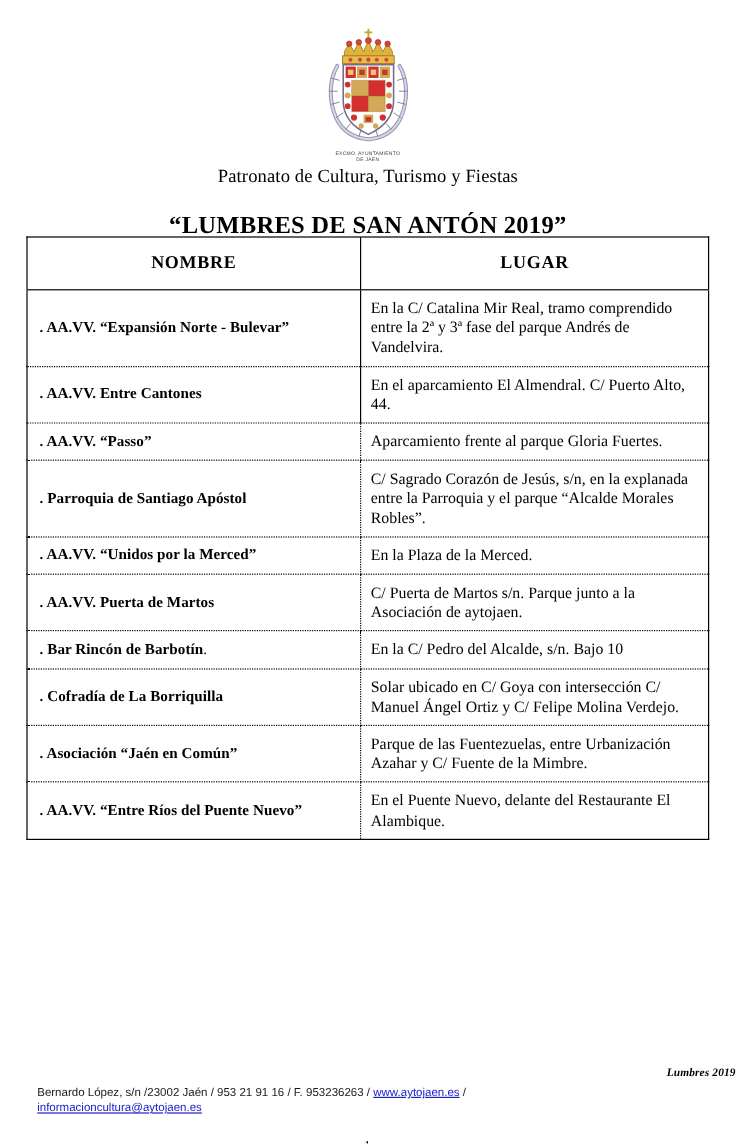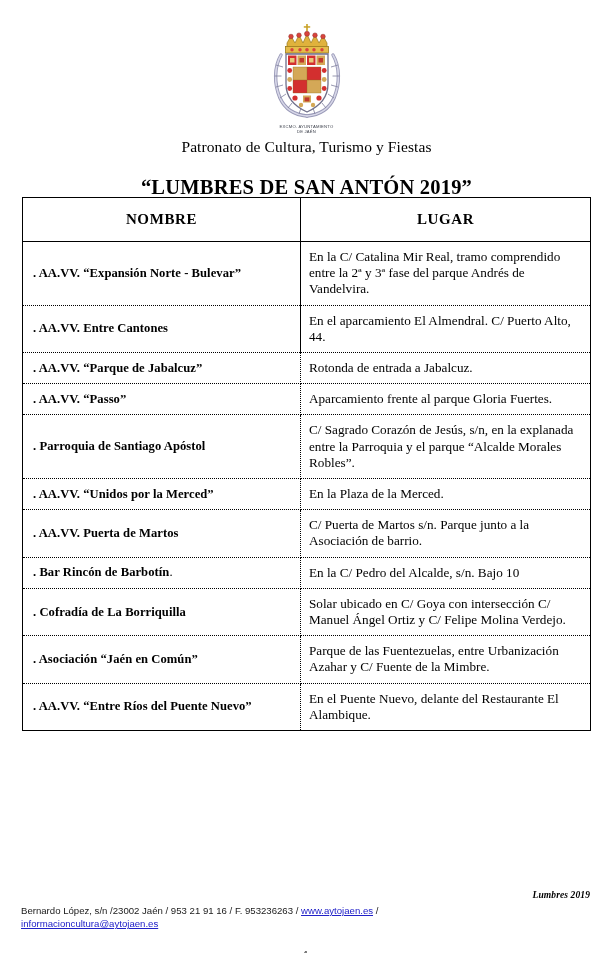--- a/index.html
+++ b/index.html
@@ -110,30 +110,29 @@
 
   
   .footer-zone {
     position: absolute;
     left: 0;
     top: 890px;
     width: 613px;
   }
   .foot-mark {
     text-align: right;
-    padding-right: 23px;
     font-family: "Liberation Serif", serif;
     font-weight: bold;
     font-style: italic;
     font-size: 9.5px;
     letter-spacing: 0.1px;
   }
   .foot-address {
     margin-top: 4px;
-    padding-left: 21px;
+    padding-left: 31px;
     padding-right: 30px;
     font-family: "Liberation Sans", sans-serif;
     font-size: 9.6px;
     line-height: 13.4px;
     color: #1a1a1a;
   }
   .foot-address a,
   .foot-link {
     color: #2020c8;
     text-decoration: underline;
@@ -291,38 +290,34 @@
     <tbody id="table-body">
         <tr>
           <td class="td-name">. AA.VV. “Expansión Norte - Bulevar”</td>
           <td class="td-place">En la C/ Catalina Mir Real, tramo comprendido entre la 2ª y 3ª fase del parque Andrés de Vandelvira.</td>
         </tr>
         <tr>
           <td class="td-name">. AA.VV. Entre Cantones</td>
           <td class="td-place">En el aparcamiento El Almendral. C/ Puerto Alto, 44.</td>
         </tr>
         <tr>
-          <td class="td-name">. AA.VV. “Parque de Jabalcuz”</td>
-          <td class="td-place">Rotonda de entrada a Jabalcuz.</td>
-        </tr>
-        <tr>
           <td class="td-name">. AA.VV. “Passo”</td>
           <td class="td-place">Aparcamiento frente al parque Gloria Fuertes.</td>
         </tr>
         <tr>
           <td class="td-name">. Parroquia de Santiago Apóstol</td>
           <td class="td-place">C/ Sagrado Corazón de Jesús, s/n, en la explanada entre la Parroquia y el parque “Alcalde Morales Robles”.</td>
         </tr>
         <tr>
           <td class="td-name">. AA.VV. “Unidos por la Merced”</td>
           <td class="td-place">En la Plaza de la Merced.</td>
         </tr>
         <tr>
           <td class="td-name">. AA.VV. Puerta de Martos</td>
-          <td class="td-place">C/ Puerta de Martos s/n.  Parque junto a la Asociación de barrio.</td>
+          <td class="td-place">C/ Puerta de Martos s/n.  Parque junto a la Asociación de aytojaen.</td>
         </tr>
         <tr>
           <td class="td-name">. Bar Rincón de Barbotín<span class="nb">.</span></td>
           <td class="td-place">En la C/ Pedro del Alcalde, s/n. Bajo 10</td>
         </tr>
         <tr>
           <td class="td-name">. Cofradía de La Borriquilla</td>
           <td class="td-place">Solar ubicado en C/ Goya con intersección C/ Manuel Ángel Ortiz y C/ Felipe Molina Verdejo.</td>
         </tr>
         <tr>

